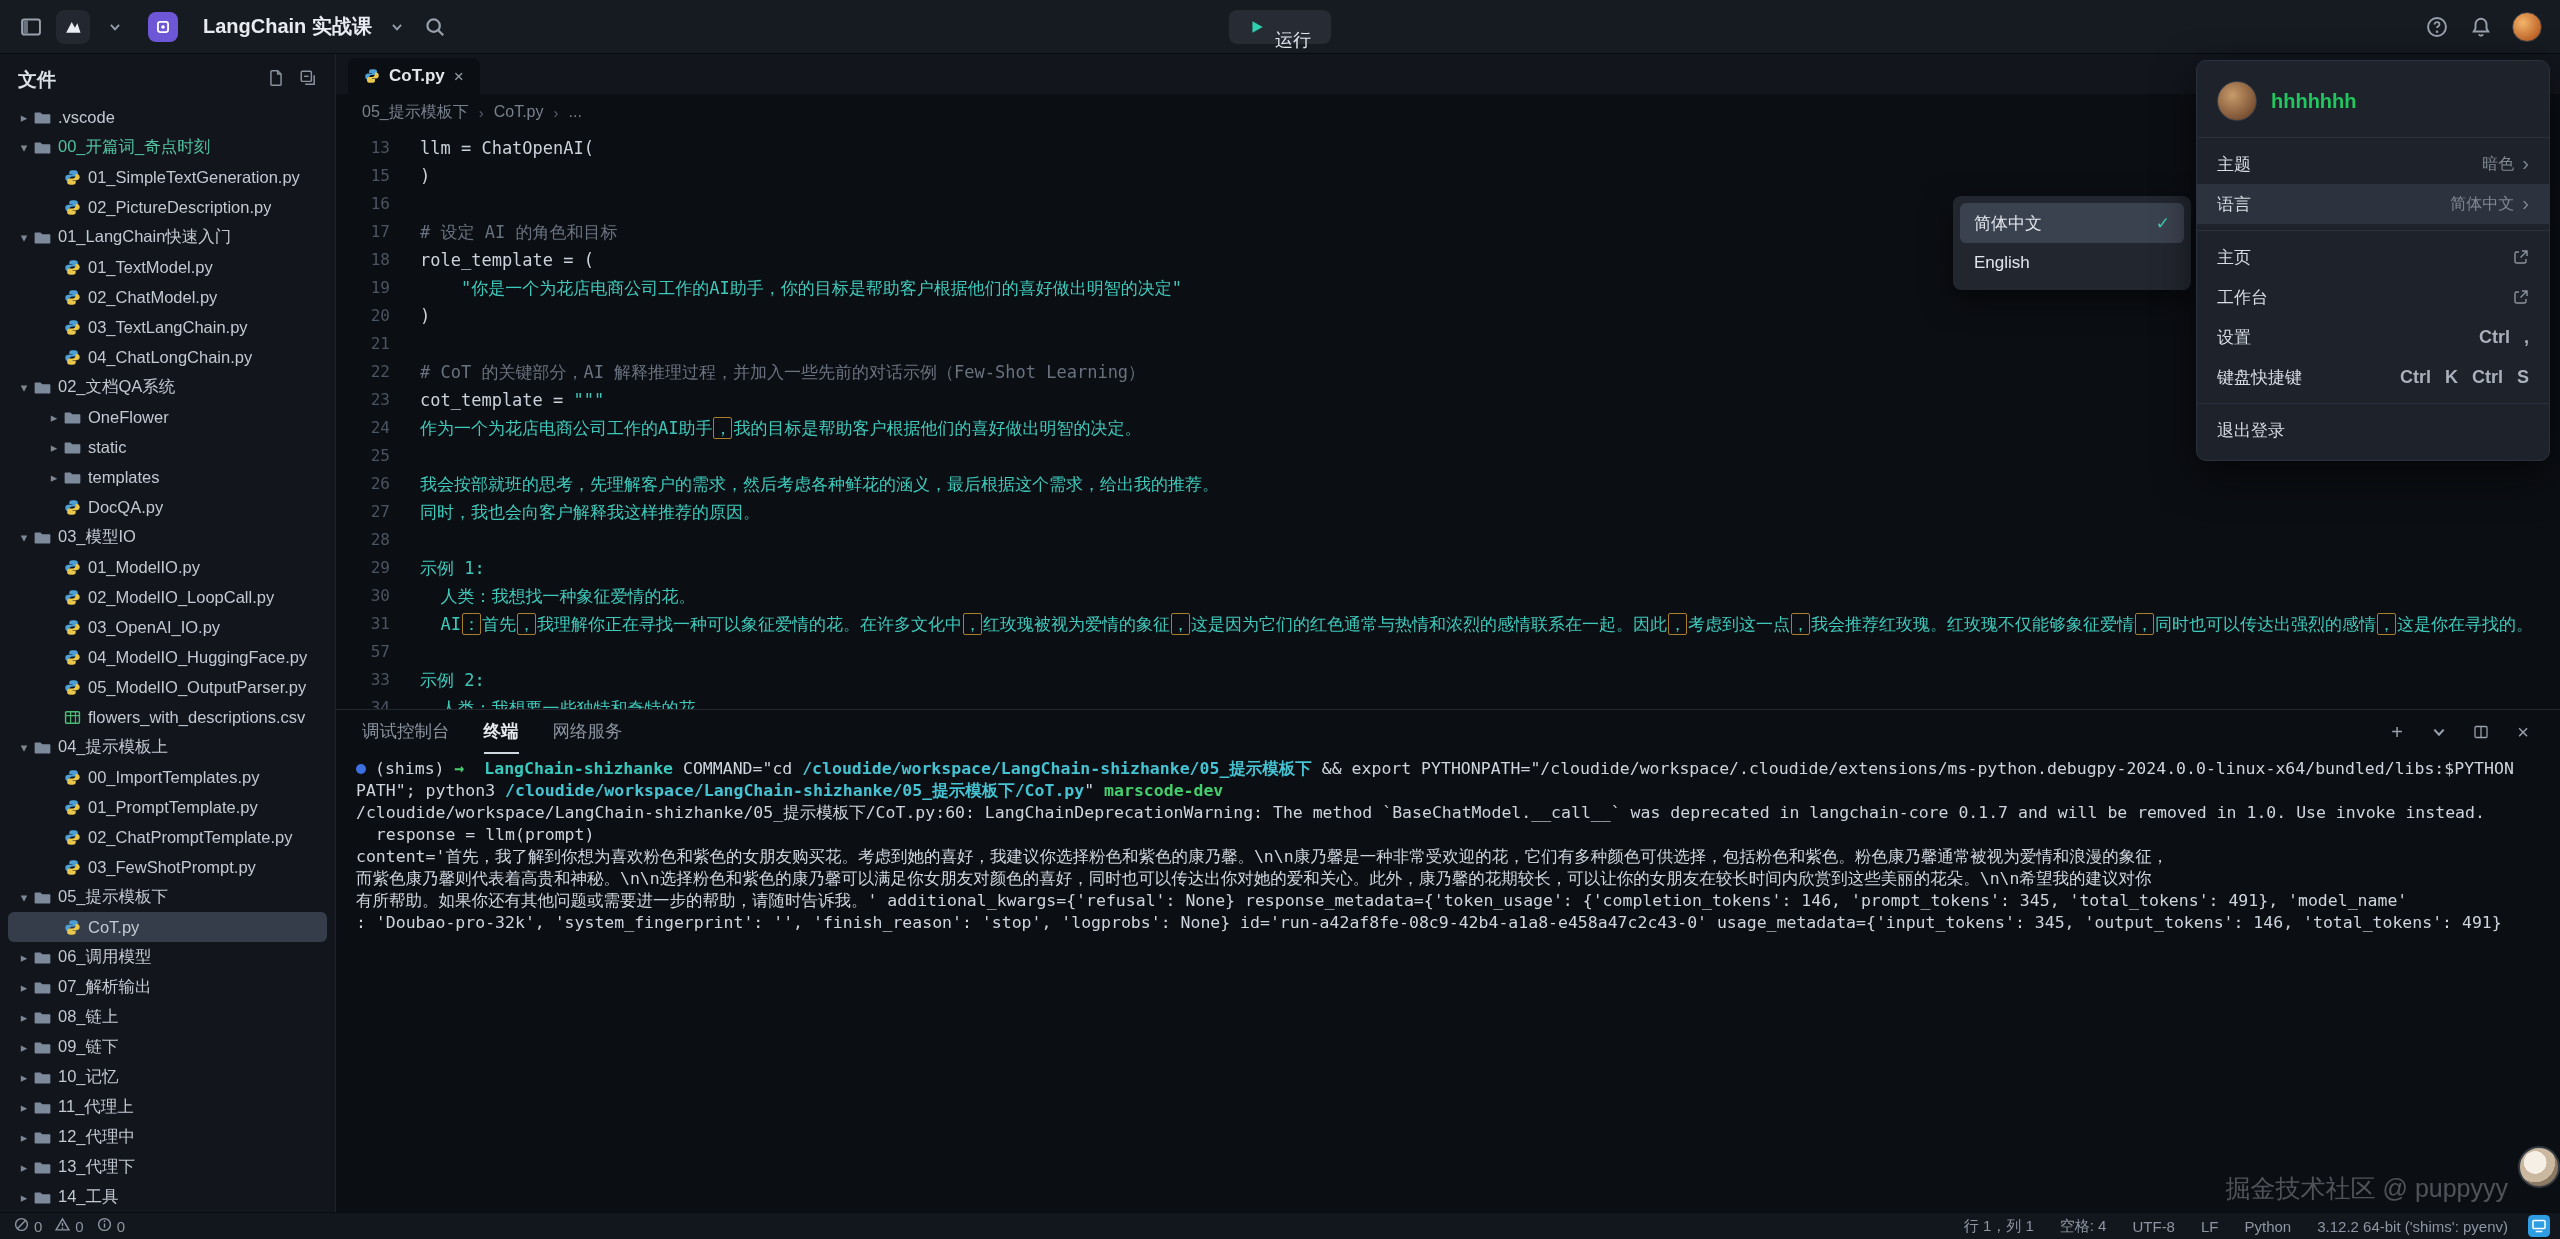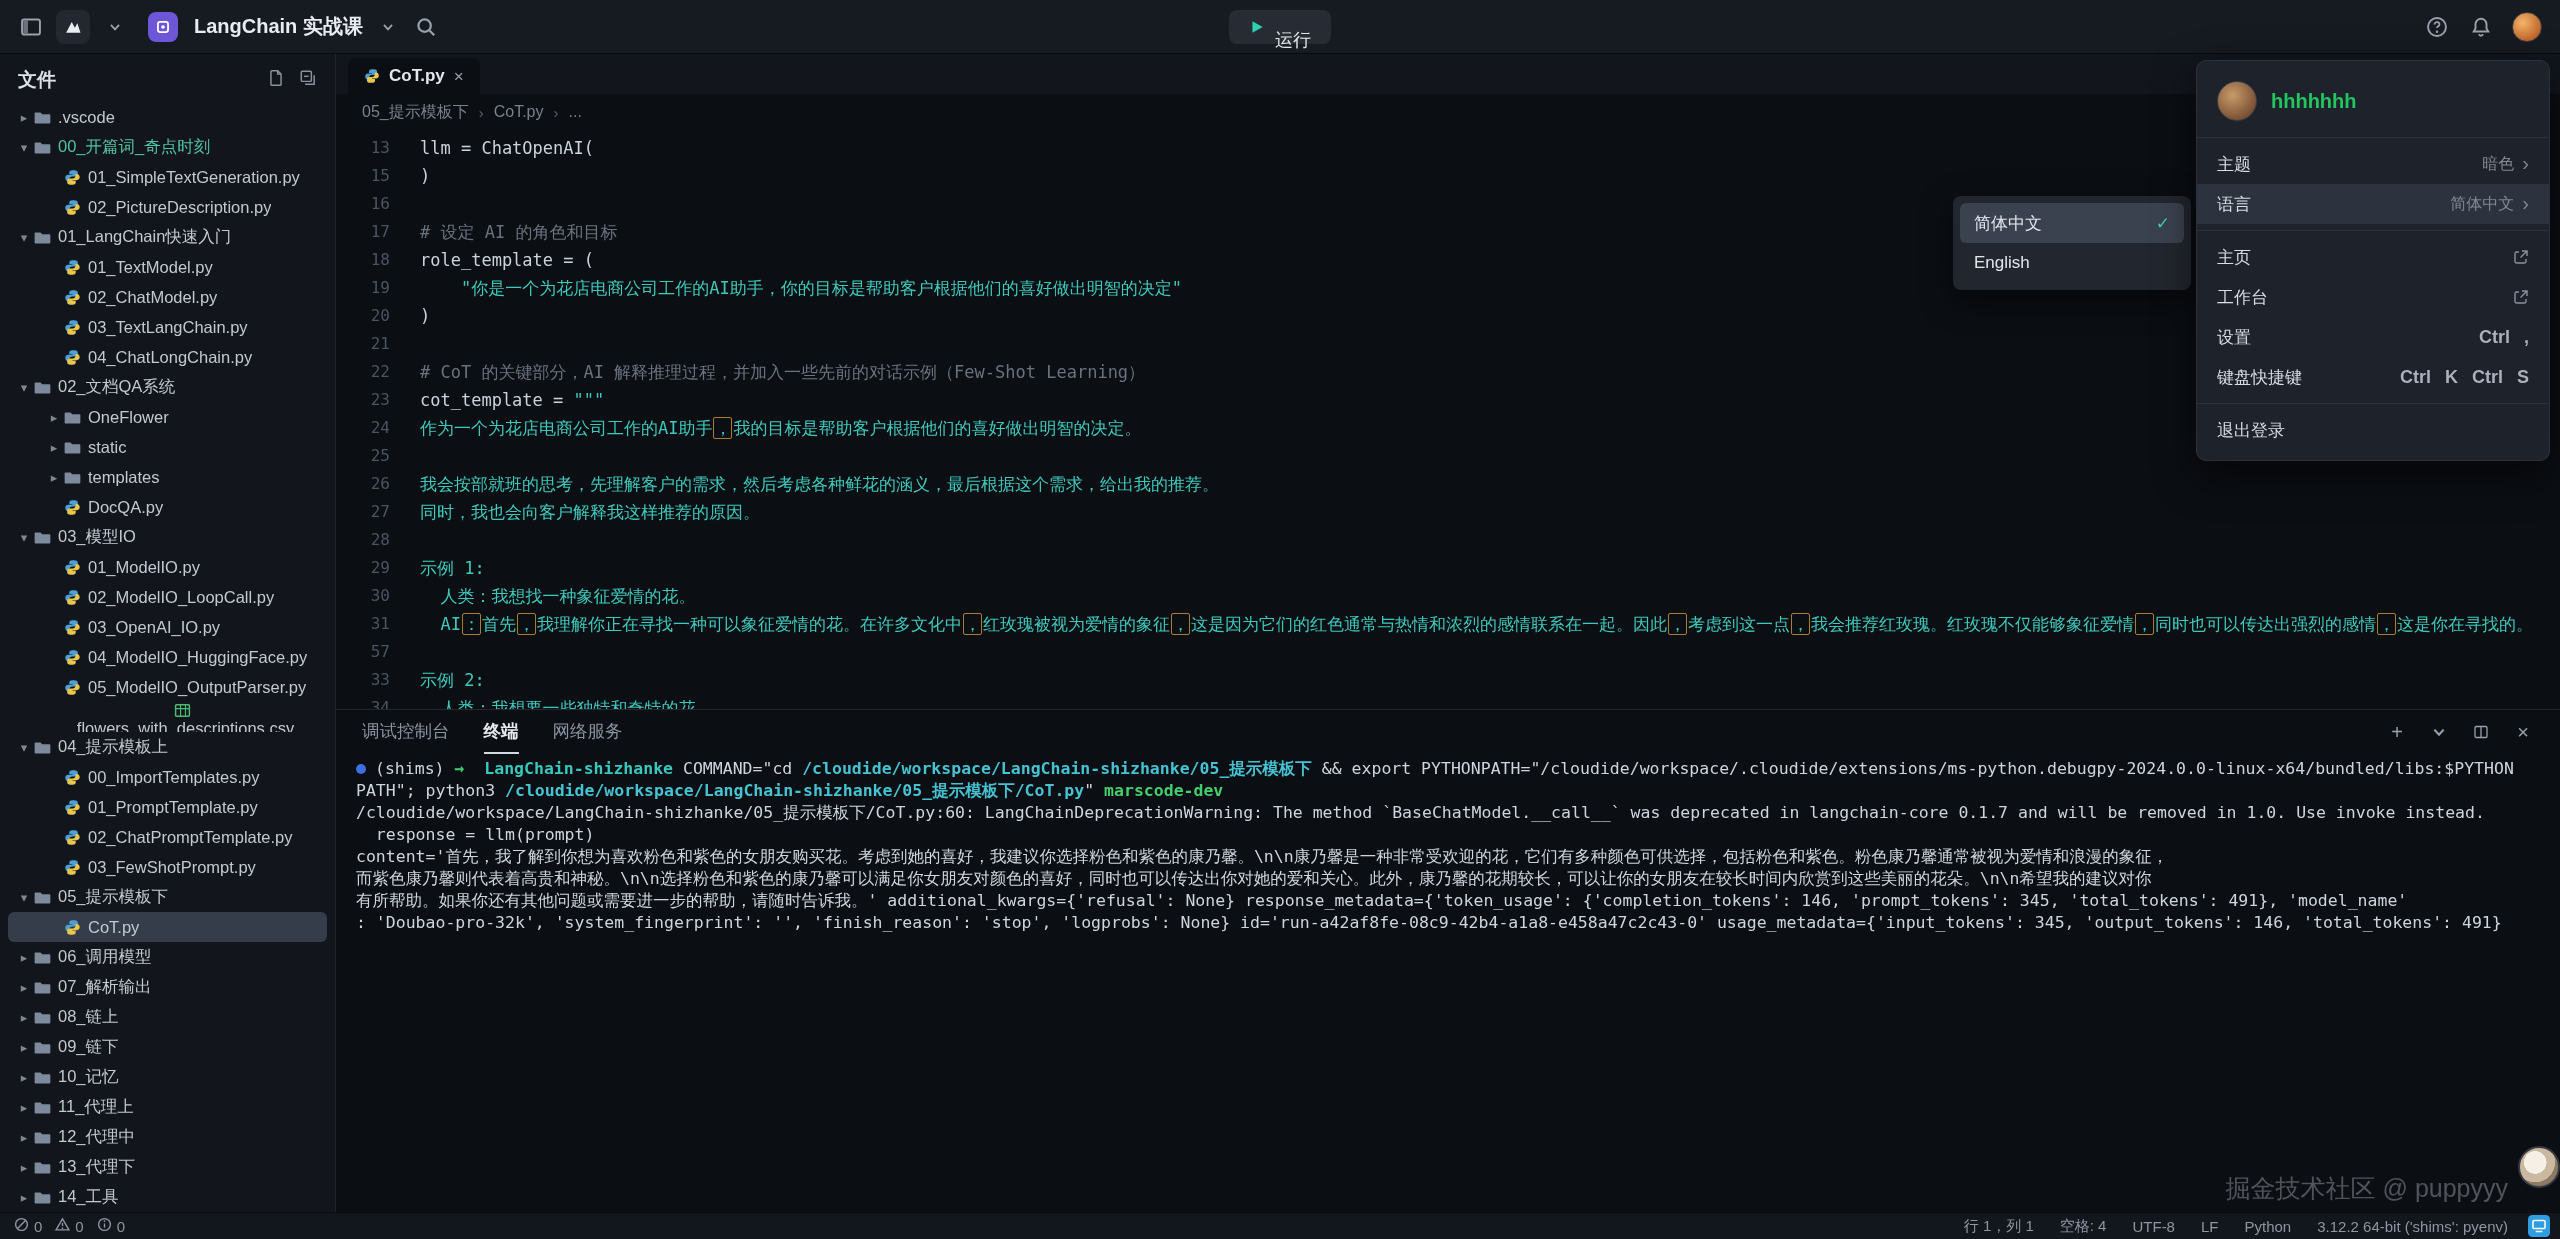--- a/index.html
+++ b/index.html
@@ -9,21 +9,21 @@
 
   
   .topbar{position:absolute;top:0;left:0;right:0;height:54px;background:#161a21;border-bottom:1px solid #070a0e;display:flex;align-items:center;padding:0 18px;gap:12px;z-index:20;}
   .tb-icon{width:26px;height:26px;color:#98a1ac;display:flex;align-items:center;justify-content:center;flex:none;}
   .tb-icon svg{width:22px;height:22px;}
   .tb-icon.small svg{width:14px;height:14px;}
   .logo-badge{width:34px;height:34px;border-radius:8px;background:#23272f;display:flex;align-items:center;justify-content:center;flex:none;}
   .logo-badge svg{width:20px;height:20px;}
   .ws-badge{width:30px;height:30px;border-radius:8px;background:#6e57d6;display:flex;align-items:center;justify-content:center;margin-left:8px;flex:none;}
   .ws-badge svg{width:18px;height:18px;}
-  .ws-name{font-size:20px;font-weight:700;color:#e8ebf0;margin-left:4px;white-space:nowrap;}
+  .ws-name{font-size:20px;font-weight:700;color:#e8ebf0;margin-left:13px;white-space:nowrap;}
   .run-btn{position:absolute;left:50%;top:10px;transform:translateX(-50%);height:34px;padding:0 20px;background:#272c34;border-radius:8px;display:flex;align-items:center;gap:10px;cursor:pointer;}
   .run-btn svg{width:16px;height:16px;}
   .run-label{color:#e2e7ed;font-size:18px;white-space:nowrap;margin-top:26px;}
   .tb-right{margin-left:auto;display:flex;align-items:center;gap:18px;}
   .avatar{width:30px;height:30px;border-radius:50%;background:radial-gradient(circle at 35% 35%,#f2b56b,#c2672a 70%,#8a4a1f);border:1px solid #3a3f46;}
 
   
   .sidebar{position:absolute;top:54px;left:0;bottom:27px;width:336px;background:#12151c;border-right:1px solid #20242c;overflow:hidden;z-index:5;}
   .sb-head{display:flex;align-items:center;padding:13px 18px 9px;}
   .sb-title{font-size:19px;font-weight:700;color:#dde2e8;}
@@ -378,21 +378,21 @@
         <div class="tree-row" style="padding-left: 36px;">
           <span class="tw"></span>
           <span class="fic">
             <svg viewBox="0 0 16 16">
               <path d="M7.9 1.2c-1.8 0-2.9.8-2.9 2.1v1.6h3v.6H3.9c-1.5 0-2.7 1.1-2.7 2.9 0 1.8 1.1 3 2.6 3h1.3V9.7c0-1.4 1.2-2.6 2.7-2.6h3.1c1.2 0 2.1-.9 2.1-2.1V3.3c0-1.2-1.2-2.1-2.9-2.1z" fill="#4e9fd4"></path>
               <path d="M8.1 14.8c1.8 0 2.9-.8 2.9-2.1v-1.6H8v-.6h4.1c1.5 0 2.7-1.1 2.7-2.9 0-1.8-1.1-3-2.6-3h-1.3v1.7c0 1.4-1.2 2.6-2.7 2.6H5.1c-1.2 0-2.1.9-2.1 2.1v1.7c0 1.2 1.2 2.1 2.9 2.1z" fill="#e9c74c"></path>
             </svg>
           </span>
           <span class="tl">05_ModelIO_OutputParser.py</span>
         </div>
-        <div class="tree-row" style="padding-left: 36px; flex-direction: column;">
+        <div class="tree-row" style="padding-left: 36px;">
           <span class="tw"></span>
           <span class="fic">
             <svg viewBox="0 0 16 16">
               <rect x="1.5" y="2.5" width="13" height="11" rx="1" fill="none" stroke="#4cba72" stroke-width="1.4"></rect>
               <path d="M1.5 6.2h13M6.2 2.5v11M10.8 2.5v11" stroke="#4cba72" stroke-width="1.1"></path>
             </svg>
           </span>
           <span class="tl">flowers_with_descriptions.csv</span>
         </div>
         <div class="tree-row" style="padding-left: 6px;">

